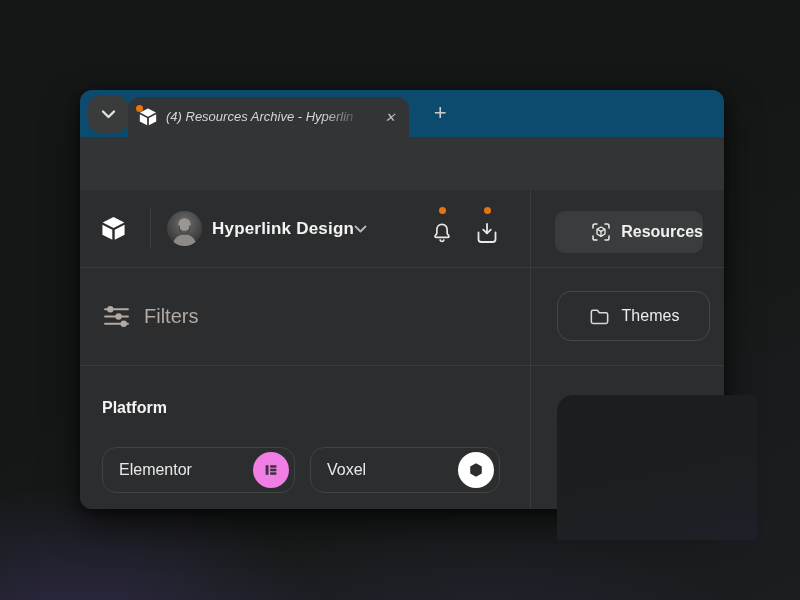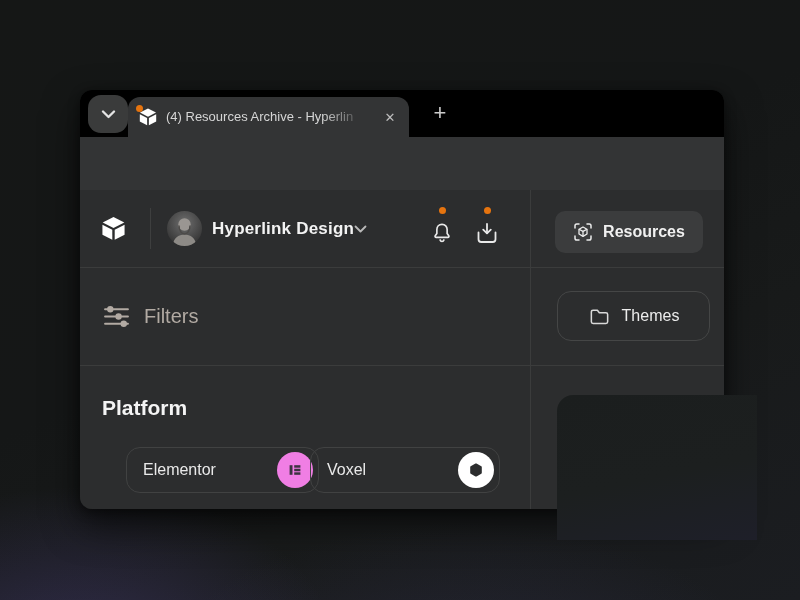--- a/index.html
+++ b/index.html
@@ -10,21 +10,21 @@
       radial-gradient(420px 280px at 10% 110%, rgba(88,74,152,.40), rgba(88,74,152,0) 62%),
       radial-gradient(520px 300px at 58% 118%, rgba(73,68,122,.28), rgba(73,68,122,0) 62%),
       linear-gradient(155deg,#151716 0%,#151717 45%,#181a1a 68%,#1b1d21 100%);
   }
   .window{
     position:absolute;left:80px;top:90px;width:644px;height:419px;
     border-radius:12px;background:#1f2020;
     box-shadow:0 16px 36px rgba(0,0,0,.55), 0 3px 12px rgba(0,0,0,.45);
   }
   
-  .tabstrip{position:absolute;left:0;top:0;right:0;height:47px;background:#000000;border-radius:12px 12px 0 0;}
+  .tabstrip{position:absolute;left:0;top:0;right:0;height:47px;background:#0c4a6e;border-radius:12px 12px 0 0;font-style:italic;}
   .corner-btn{
     position:absolute;left:8px;top:5px;width:40px;height:38px;border-radius:13px;
     background:#3a3b3b;display:flex;align-items:center;justify-content:center;
   }
   .tab{
     position:absolute;left:48px;top:7px;width:281px;height:40px;
     background:#333435;border-radius:12px 12px 0 0;
   }
   .favicon{position:absolute;left:10px;top:10px;width:20px;height:20px;}
   .fav-dot{position:absolute;left:-2px;top:-2px;width:7px;height:7px;border-radius:50%;}
@@ -74,37 +74,37 @@
   .workspace{position:absolute;left:132px;top:0;height:77px;display:flex;align-items:center;gap:0;}
   .workspace-name{font-size:17px;font-weight:bold;color:#f3f3f3;letter-spacing:.2px;}
   .icon-btn{position:absolute;top:28px;width:30px;height:30px;display:flex;align-items:center;justify-content:center;}
   .bell-btn{left:347px;}
   .tray-btn{left:392px;}
   .badge{position:absolute;width:7px;height:7px;border-radius:50%;top:17px;}
   .badge.b1{left:359px;}
   .badge.b2{left:404px;}
   .resources-btn{
     position:absolute;left:475px;top:21px;width:148px;height:42px;border-radius:10px;
-    background:#3b3c3d;display:flex;align-items:center;justify-content:center;gap:10px;
+    background:#3b3c3d;display:flex;align-items:center;justify-content:flex-end;gap:10px;
   }
   .resources-btn span{font-size:16px;font-weight:600;color:#f0f0f0;}
   .filters-item{position:absolute;left:22px;top:77px;height:98px;display:flex;align-items:center;gap:13px;}
   .filters-item span{font-size:20px;color:#b2aaa3;}
   .themes-btn{
     position:absolute;left:477px;top:101px;width:153px;height:50px;border-radius:14px;
     border:1px solid #454646;box-sizing:border-box;
     display:flex;align-items:center;justify-content:center;gap:11px;text-align:right;
   }
   .themes-btn span{font-size:16px;color:#ececec;}
-  .platform-heading{position:absolute;left:22px;top:203px;height:30px;display:flex;align-items:center;font-size:21px;font-weight:bold;color:#f4f4f4;}
+  .platform-heading{position:absolute;left:22px;top:203px;height:30px;display:flex;align-items:center;font-size:16px;font-weight:bold;color:#f4f4f4;}
   .chip{
     position:absolute;top:257px;height:46px;border-radius:14px;border:1px solid #414242;
     box-sizing:border-box;display:flex;align-items:center;
   }
-  .chip-1{left:22px;width:193px;margin-left:24px;}
+  .chip-1{left:22px;width:193px;}
   .chip-2{left:230px;width:190px;}
   .chip span{font-size:16px;color:#e9e9e9;margin-left:16px;}
   .chip-badge{position:absolute;right:5px;top:4px;width:36px;height:36px;border-radius:50%;display:flex;align-items:center;justify-content:center;}
   
   .notch{
     position:absolute;left:557px;top:395px;width:200px;height:145px;
     border-top-left-radius:16px;
     background:linear-gradient(168deg,#1b1e1e 0%,#1c1f1f 55%,#1e1f29 100%);
   }
   svg{display:block;}

